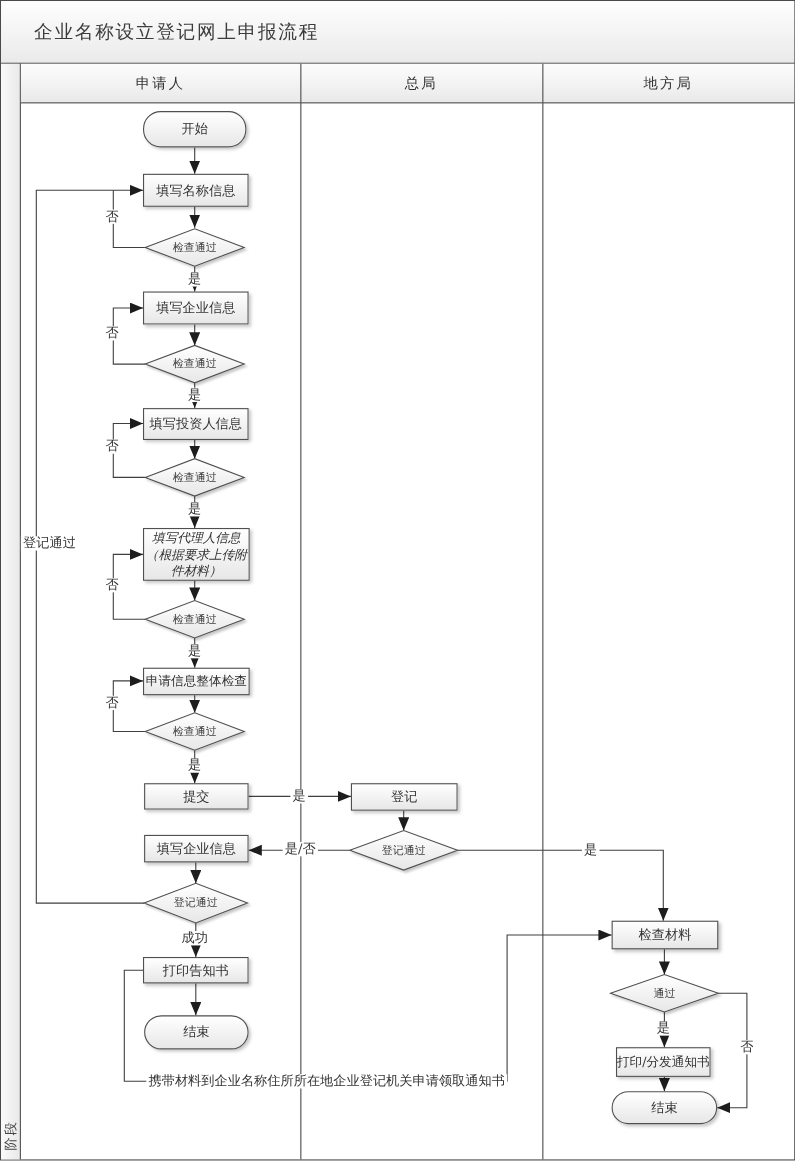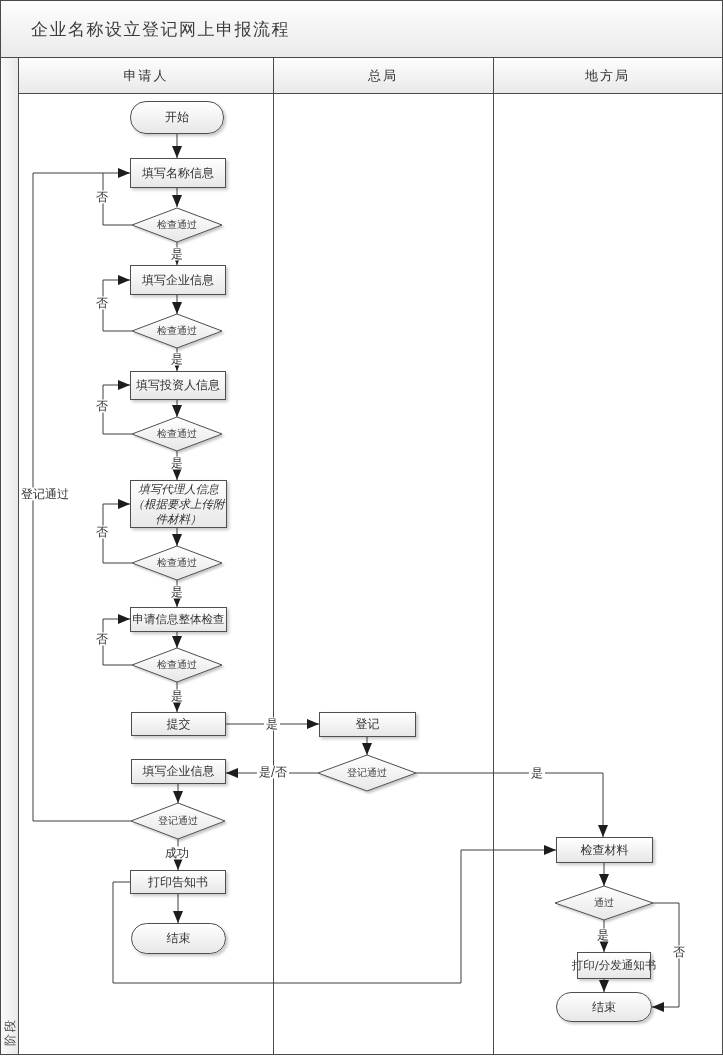--- a/index.html
+++ b/index.html
@@ -165,21 +165,21 @@
   </div>
   <div class="node terminator" style="left:130px;top:922px;width:95px;height:31px;">
     <span>结束</span>
   </div>
   <div class="node" style="left:318px;top:711px;width:97px;height:25px;">
     <span>登记</span>
   </div>
   <div class="node" style="left:555px;top:836px;width:97px;height:26px;">
     <span>检查材料</span>
   </div>
-  <div class="node node-sm" style="left:576px;top:951px;width:74px;height:27px;text-align:center;">
+  <div class="node node-sm" style="left:559px;top:951px;width:86px;height:27px;text-align:center;">
     <span>打印/分发通知书</span>
   </div>
   <div class="node terminator" style="left:555px;top:991px;width:96px;height:30px;">
     <span>结束</span>
   </div>
 
   <div class="dtext" style="left:131px;top:217px;width:90px;">检查通过</div>
   <div class="dtext" style="left:131px;top:323px;width:90px;">检查通过</div>
   <div class="dtext" style="left:131px;top:426px;width:90px;">检查通过</div>
   <div class="dtext" style="left:131px;top:555px;width:90px;">检查通过</div>
@@ -198,14 +198,15 @@
   <span class="elabel" style="left:602px;top:934px;">是</span>
   <span class="elabel" style="left:101px;top:196px;">否</span>
   <span class="elabel" style="left:101px;top:302px;">否</span>
   <span class="elabel" style="left:101px;top:405px;">否</span>
   <span class="elabel" style="left:101px;top:531px;">否</span>
   <span class="elabel" style="left:101px;top:638px;">否</span>
   <span class="elabel" style="left:678px;top:951px;">否</span>
   <span class="elabel" style="left:272px;top:771px;">是/否</span>
   <span class="elabel" style="left:176px;top:852px;">成功</span>
   <span class="elabel" style="left:44px;top:493px;">登记通过</span>
+  <span class="elabel" style="left:296px;top:982px;">携带材料到企业名称住所所在地企业登记机关申请领取通知书</span>
 
 </div>
 
 </body></html>

